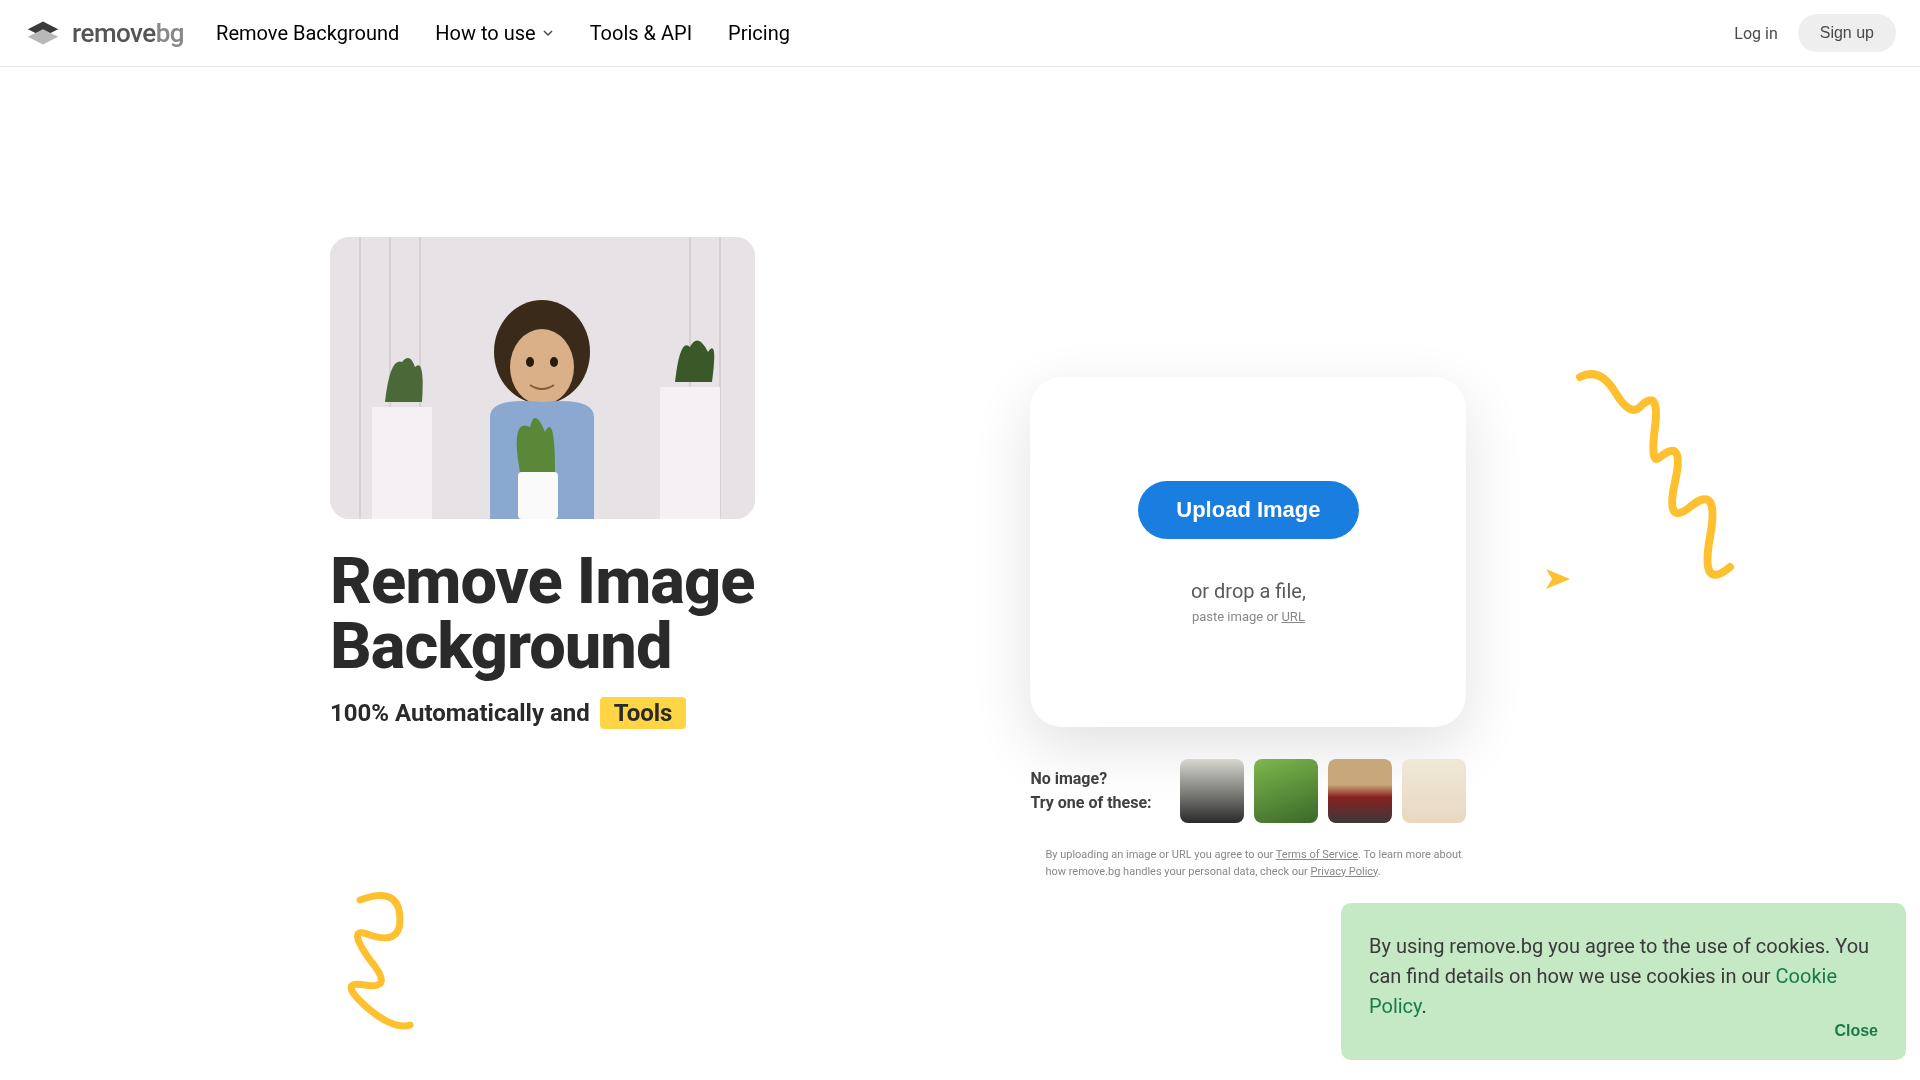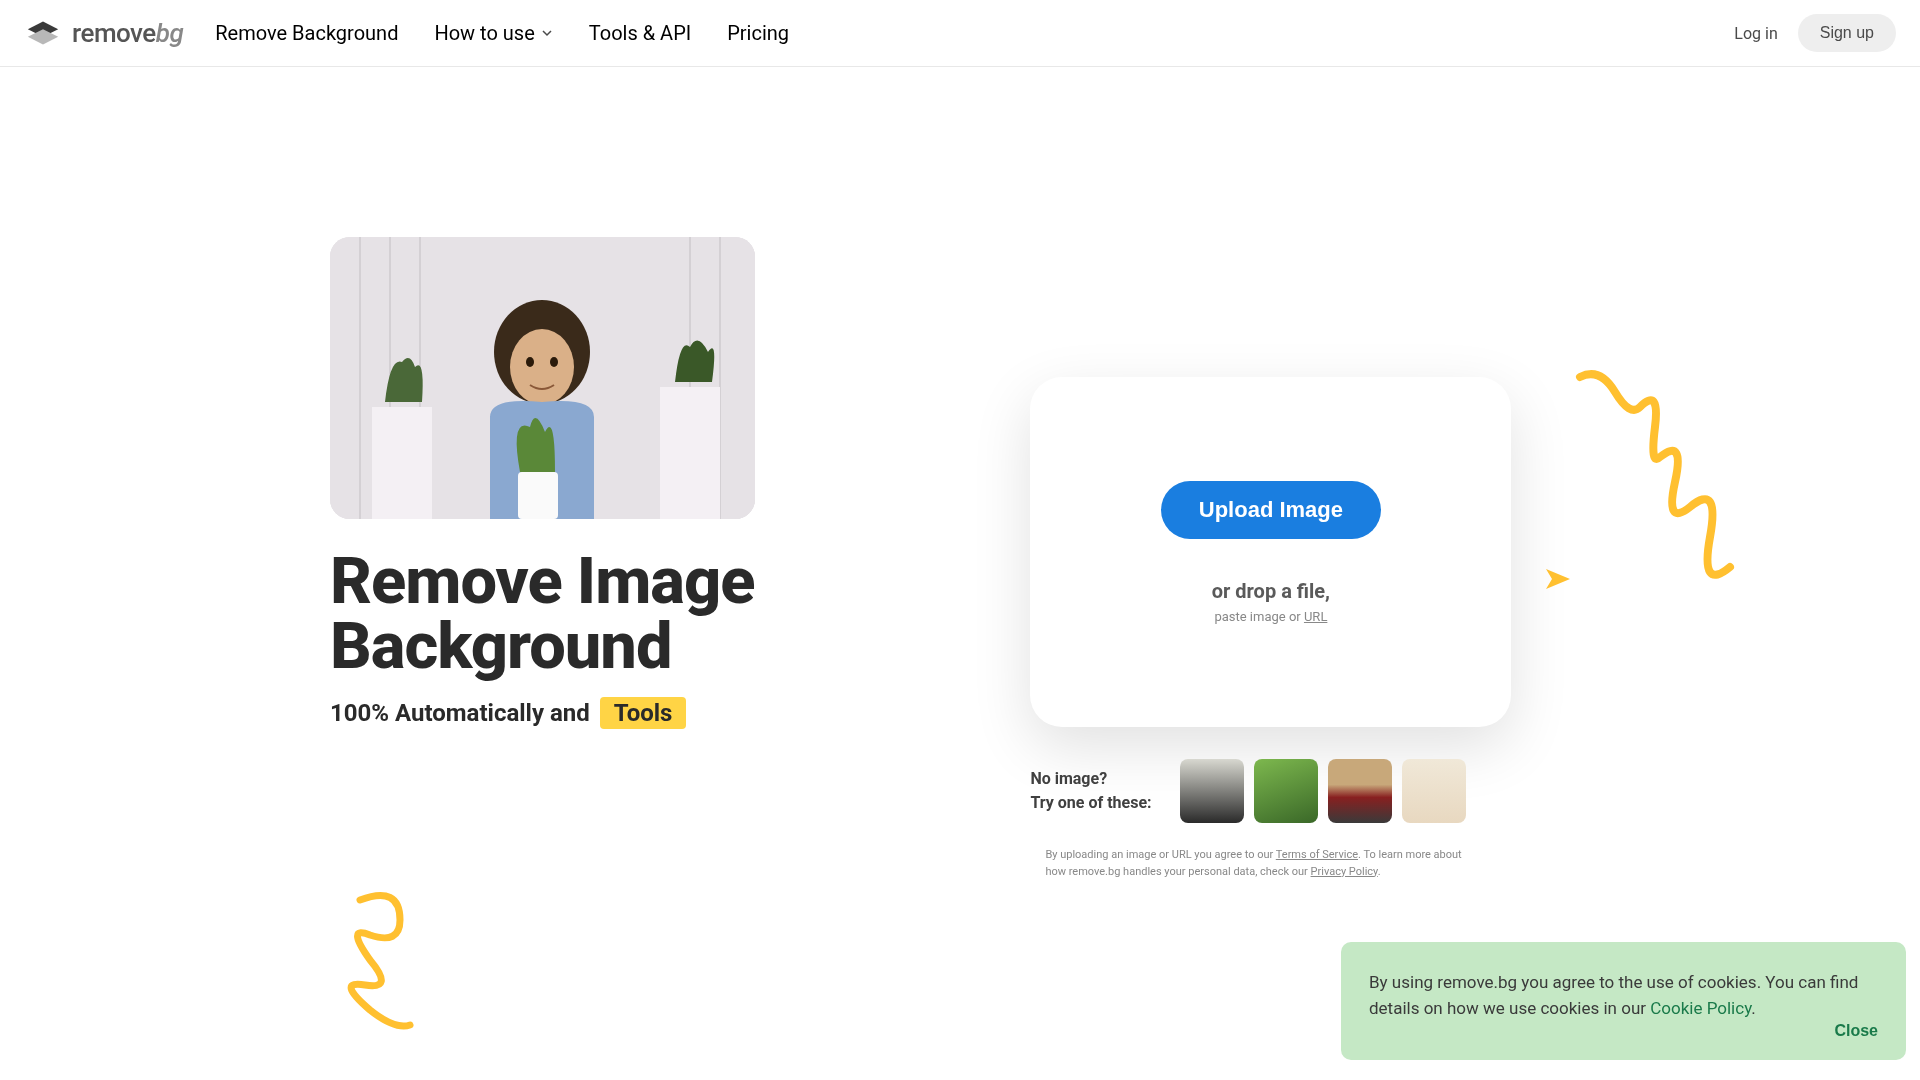--- a/index.html
+++ b/index.html
@@ -36,21 +36,20 @@
       position: relative;
     }
     .logo-text {
       font-size: 26px;
       font-weight: 500;
       color: #555;
       letter-spacing: -0.5px;
     }
     .logo-text .bg {
       color: #888;
-      font-style: italic;
     }
     .nav {
       display: flex;
       gap: 36px;
       align-items: center;
     }
     .nav-item {
       font-size: 20px;
       color: #000000;
       cursor: pointer;
@@ -127,21 +126,21 @@
       border-radius: 4px;
       position: relative;
     }
     
     .right-col {
       width: 48%;
       padding-top: 140px;
       padding-left: 40px;
     }
     .upload-card {
-      width: 481px;
+      width: 436px;
       height: 350px;
       background: #fff;
       border-radius: 32px;
       box-shadow: 0 20px 60px rgba(0,0,0,0.12);
       display: flex;
       flex-direction: column;
       align-items: center;
       justify-content: center;
       gap: 20px;
     }
@@ -150,21 +149,21 @@
       color: #fff;
       border: none;
       border-radius: 30px;
       padding: 16px 38px;
       font-size: 22px;
       font-weight: 600;
       cursor: pointer;
     }
     .drop-text {
       font-size: 20px;
-      font-weight: 700;
+      font-weight: 400;
       color: #5a5a5a;
       margin-top: 20px;
     }
     .paste-text {
       font-size: 13px;
       color: #888;
       margin-top: -14px;
     }
     .paste-text .url {
       text-decoration: underline;
@@ -240,21 +239,21 @@
     .cookie-banner {
       position: fixed;
       bottom: 20px;
       right: 14px;
       width: 565px;
       background: #c5e8c5;
       border-radius: 10px;
       padding: 28px 28px 20px 28px;
     }
     .cookie-text {
-      font-size: 17px;
+      font-size: 20px;
       color: #3a3a3a;
       line-height: 1.5;
     }
     .cookie-link {
       color: #1a7a4a;
       cursor: pointer;
     }
     .cookie-close {
       text-align: right;
     }

